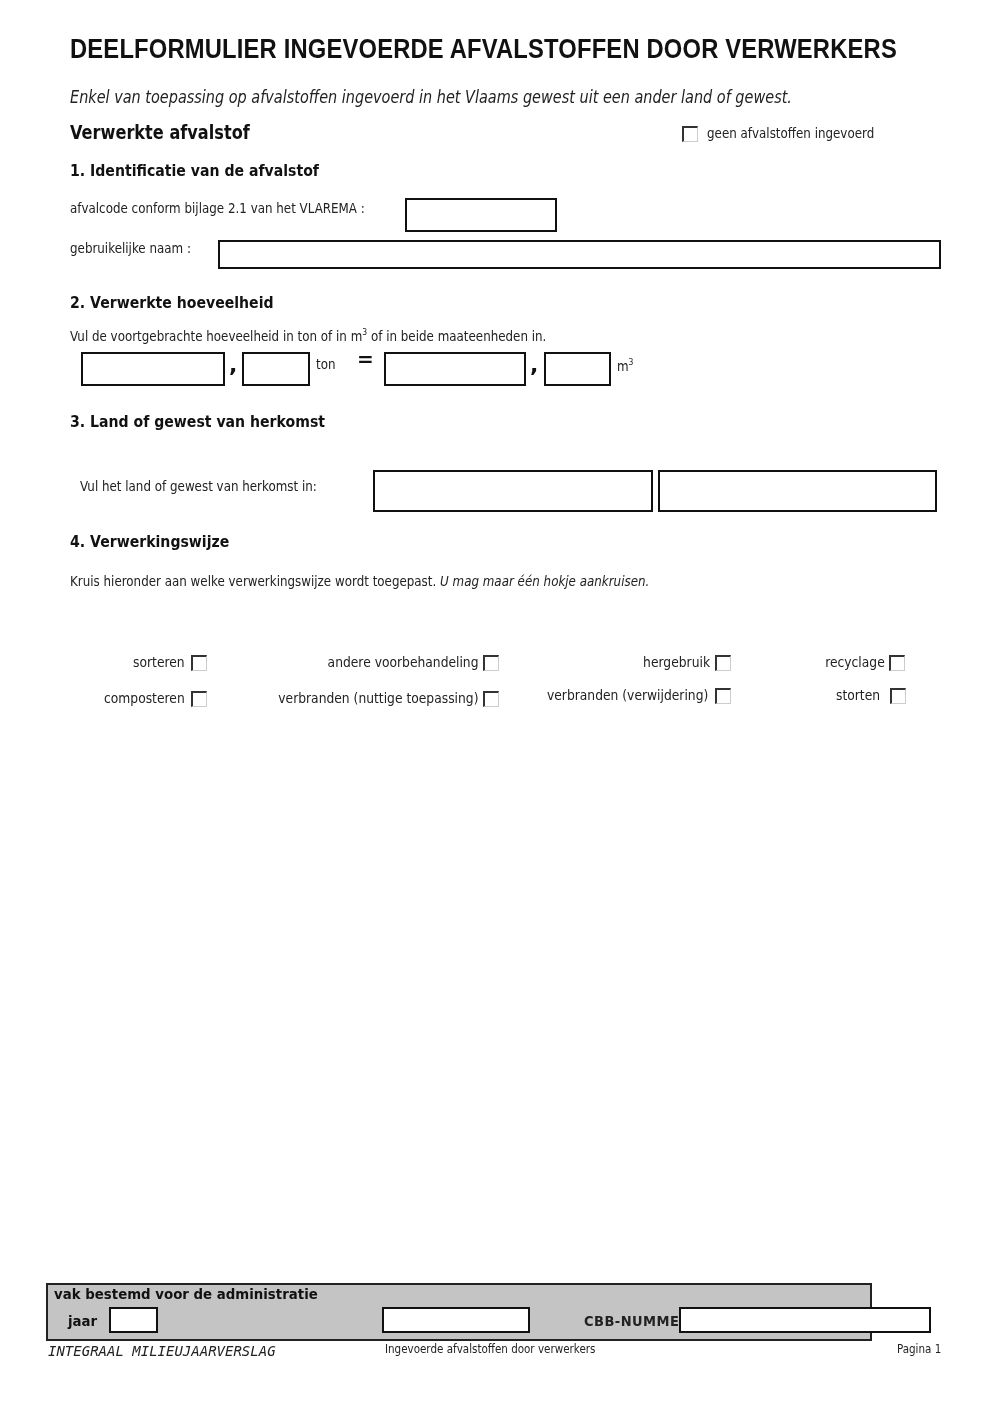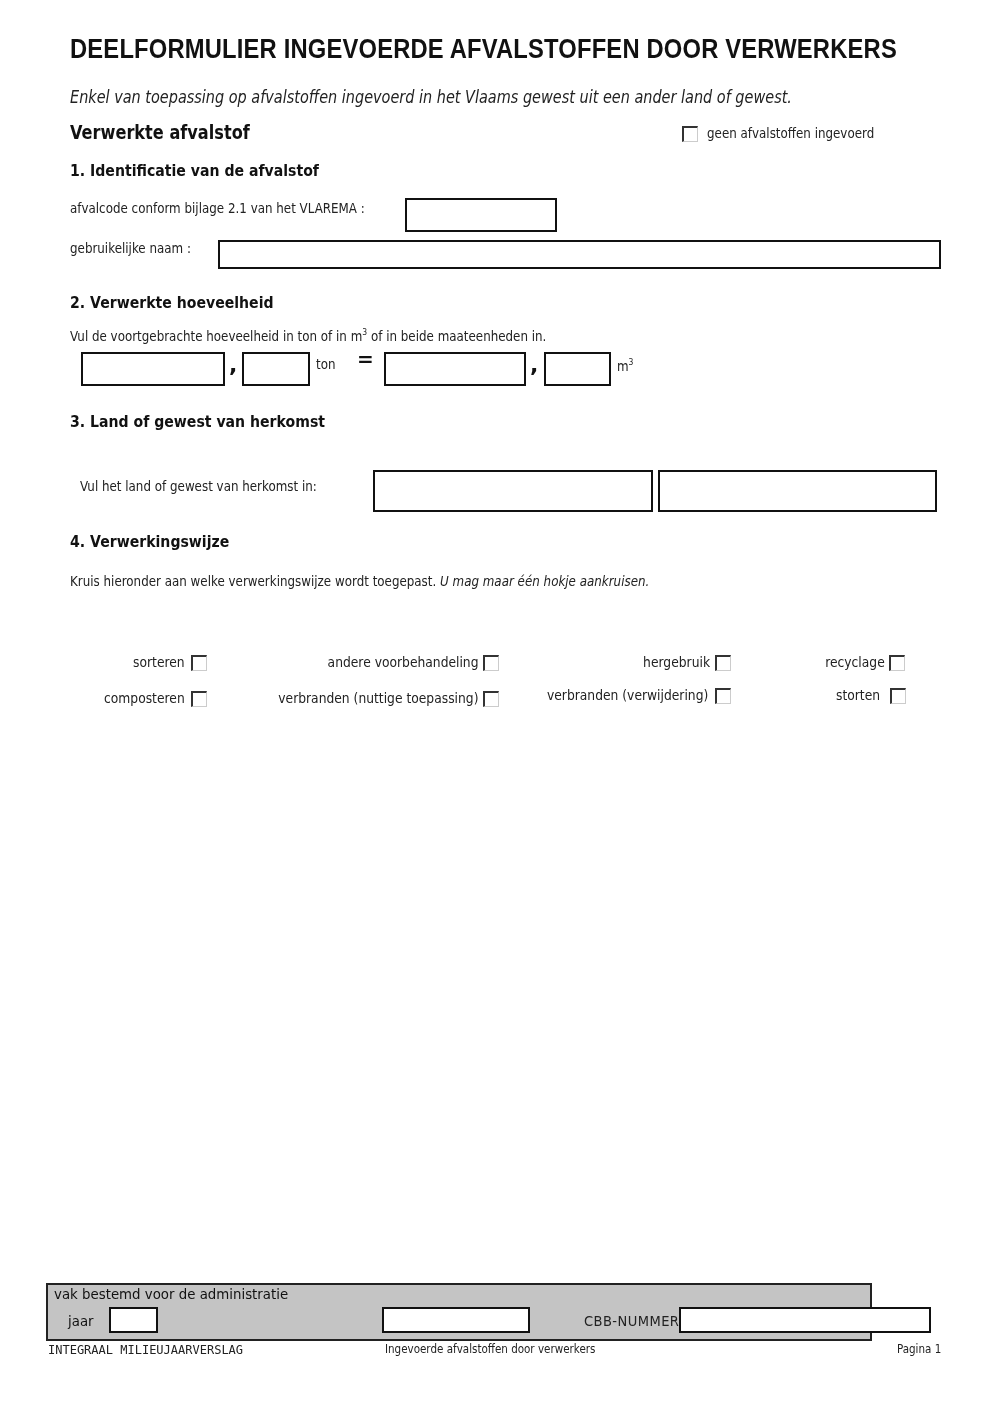--- a/index.html
+++ b/index.html
@@ -9,22 +9,22 @@
     .title { left: 70px; top: 34px; font-size: 27px; font-weight: bold; letter-spacing: 0.2px; font-family: "Liberation Sans", sans-serif; transform: scaleX(0.88); transform-origin: left top; white-space: nowrap; }
     .subtitle { left: 70px; top: 87px; font-size: 17px; font-style: italic; font-family: "DejaVu Sans", sans-serif; transform: scaleX(0.85); transform-origin: left top; white-space: nowrap; color: #222; }
     .h-main { left: 70px; top: 121px; font-size: 19px; font-weight: bold; font-family: "DejaVu Sans", sans-serif; transform: scaleX(0.85); transform-origin: left top; white-space: nowrap; }
     .h-sec { font-size: 16px; font-weight: bold; font-family: "DejaVu Sans", sans-serif; transform: scaleX(0.88); transform-origin: left top; white-space: nowrap; }
     .txt { font-size: 14px; font-family: "DejaVu Sans", sans-serif; transform: scaleX(0.85); transform-origin: left top; white-space: nowrap; color: #222; }
     .txt-r { font-size: 14px; font-family: "DejaVu Sans", sans-serif; transform: scaleX(0.88); transform-origin: right top; white-space: nowrap; color: #222; text-align: right; }
     .box { border: 2px solid #111; background: #fff; }
     .chk { width: 16px; height: 16px; border-top: 2px solid #333; border-left: 2px solid #333; border-right: 1px solid #ccc; border-bottom: 1px solid #ccc; background: #fff; }
     .comma { font-size: 22px; font-weight: bold; font-family: "DejaVu Sans", sans-serif; }
     .eq { font-size: 20px; font-weight: bold; font-family: "DejaVu Sans", sans-serif; }
-    .admin { left: 46px; top: 1283px; width: 826px; height: 58px; background: #c4c4c4; border: 2px solid #222; }
-    .footer-txt { font-size: 12px; font-family: "DejaVu Sans Mono", monospace; color: #222; white-space: nowrap; }
+    .admin { left: 46px; top: 1283px; width: 826px; height: 58px; background: #c4c4c4; border: 2px solid #222; font-weight: bold; }
+    .footer-txt { font-size: 14px; font-family: "DejaVu Sans Mono", monospace; color: #222; white-space: nowrap; font-style: italic; }
     .footer-txt2 { font-size: 11.5px; font-family: "DejaVu Sans", sans-serif; color: #222; white-space: nowrap; transform: scaleX(0.9); }
     sup { font-size: 9px; }
   </style>
 </head>
 <body>
 
 <div class="abs title">DEELFORMULIER INGEVOERDE AFVALSTOFFEN DOOR VERWERKERS</div>
 <div class="abs subtitle">Enkel van toepassing op afvalstoffen ingevoerd in het Vlaams gewest uit een ander land of gewest.</div>
 <div class="abs h-main">Verwerkte afvalstof</div>
 

